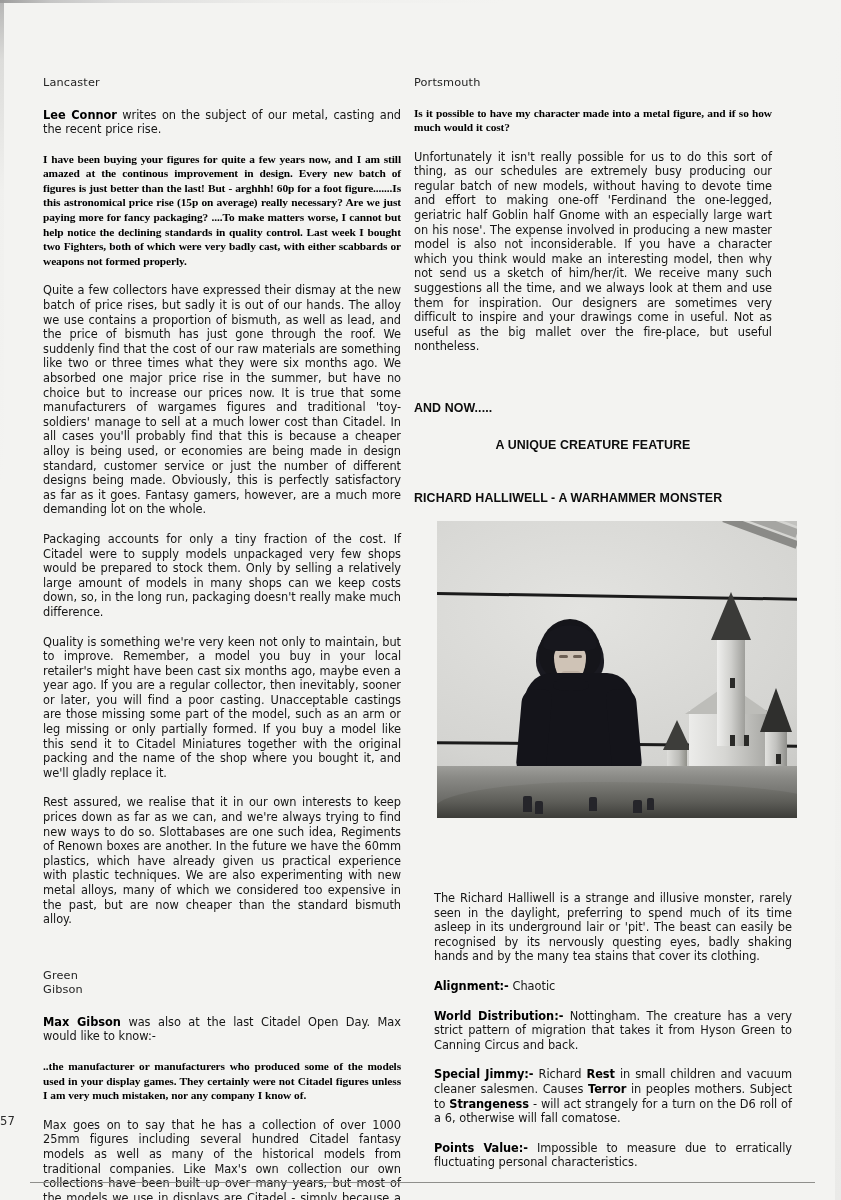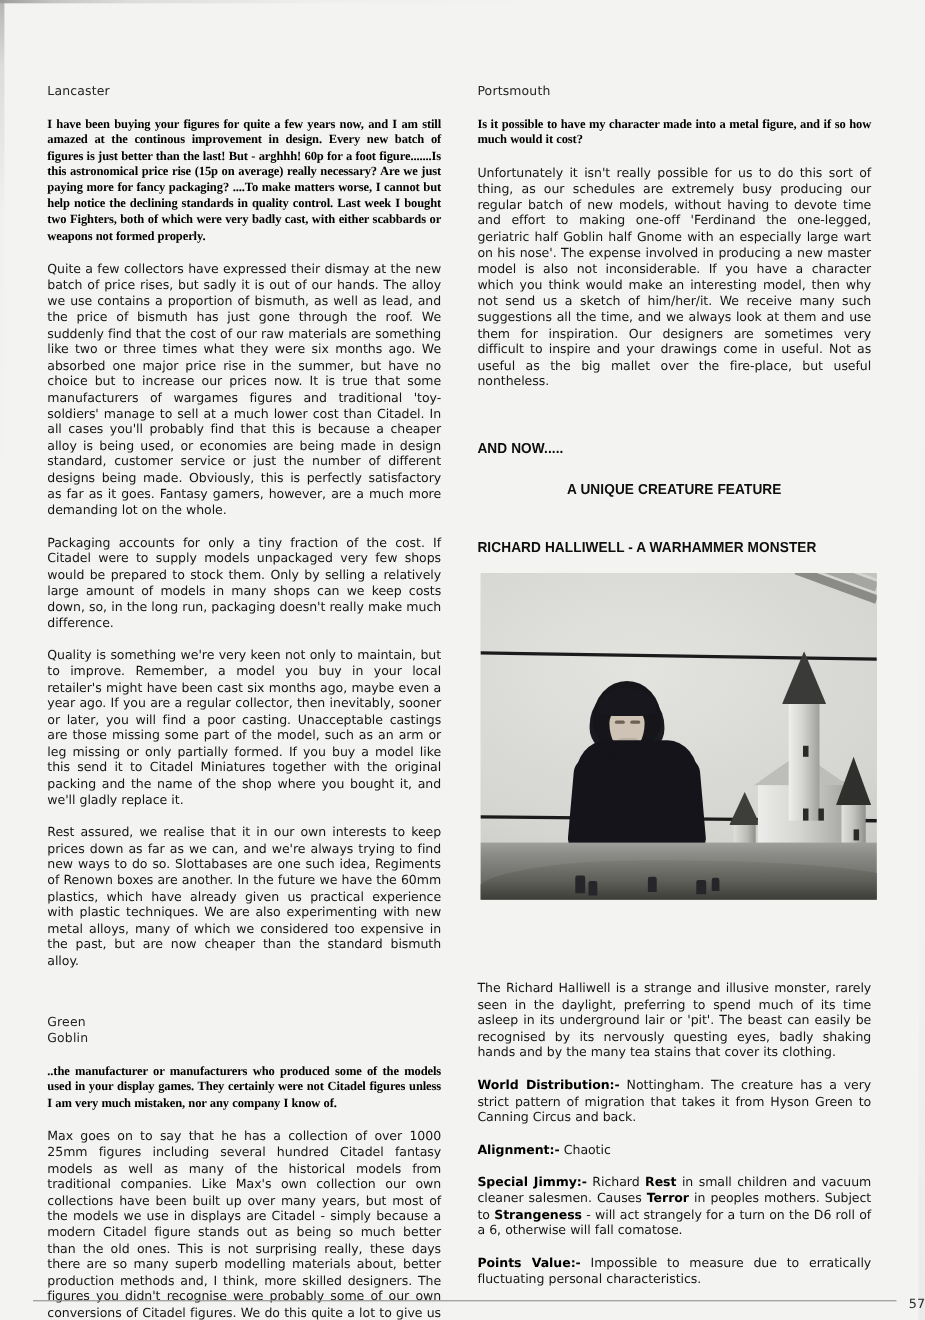--- a/index.html
+++ b/index.html
@@ -46,21 +46,21 @@
     width: 841px;
     height: 1200px;
   }
 
   .col {
     position: absolute;
     top: 76px;
     width: 358px;
   }
   .col-left  { left: 43px; }
-  .col-right { left: 434px; }
+  .col-right { left: 414px; }
 
   
   .loc {
     font-family: "DejaVu Sans", sans-serif;
     font-size: 11.3px;
     line-height: 14.5px;
     letter-spacing: .15px;
     color: #242424;
     margin: 0 0 0 0;
   }
@@ -261,56 +261,58 @@
     position: absolute;
     left: 30px;
     top: 1182px;
     width: 785px;
     height: 1px;
     background: #8f8f8c;
   }
   .pageno {
     position: absolute;
     left: 0; right: 0;
-    top: 1178px;
-    text-align: right;
+    top: 1114px;
+    text-align: left;
     font-family: "DejaVu Sans", sans-serif;
     font-size: 11.6px;
     color: #2a2a2a;
   }
 </style>
 </head>
 <body>
 
 <div class="scan-edge-top"></div>
 <div class="scan-edge-left"></div>
 <div class="scan-edge-right"></div>
 
 <div class="page">
 
   <div class="col col-left">
 
     <div class="loc">Lancaster</div>
 
+    <p class="para first"><b>Lee Connor</b><span> writes on the subject of our metal, casting and the recent price rise.</span></p>
 
     <p class="para bold">I have been buying your figures for quite a few years now, and I am still amazed at the continous improvement in design. Every new batch of figures is just better than the last! But - arghhh! 60p for a foot figure.......Is this astronomical price rise (15p on average) really necessary? Are we just paying more for fancy packaging? ....To make matters worse, I cannot but help notice the declining standards in quality control. Last week I bought two Fighters, both of which were very badly cast, with either scabbards or weapons not formed properly.</p>
 
     <p class="para">Quite a few collectors have expressed their dismay at the new batch of price rises, but sadly it is out of our hands. The alloy we use contains a proportion of bismuth, as well as lead, and the price of bismuth has just gone through the roof. We suddenly find that the cost of our raw materials are something like two or three times what they were six months ago. We absorbed one major price rise in the summer, but have no choice but to increase our prices now. It is true that some manufacturers of wargames figures and traditional 'toy-soldiers' manage to sell at a much lower cost than Citadel. In all cases you'll probably find that this is because a cheaper alloy is being used, or economies are being made in design standard, customer service or just the number of different designs being made. Obviously, this is perfectly satisfactory as far as it goes. Fantasy gamers, however, are a much more demanding lot on the whole.</p>
 
     <p class="para">Packaging accounts for only a tiny fraction of the cost. If Citadel were to supply models unpackaged very few shops would be prepared to stock them. Only by selling a relatively large amount of models in many shops can we keep costs down, so, in the long run, packaging doesn't really make much difference.</p>
 
     <p class="para">Quality is something we're very keen not only to maintain, but to improve. Remember, a model you buy in your local retailer's might have been cast six months ago, maybe even a year ago. If you are a regular collector, then inevitably, sooner or later, you will find a poor casting. Unacceptable castings are those missing some part of the model, such as an arm or leg missing or only partially formed. If you buy a model like this send it to Citadel Miniatures together with the original packing and the name of the shop where you bought it, and we'll gladly replace it.</p>
 
     <p class="para">Rest assured, we realise that it in our own interests to keep prices down as far as we can, and we're always trying to find new ways to do so. Slottabases are one such idea, Regiments of Renown boxes are another. In the future we have the 60mm plastics, which have already given us practical experience with plastic techniques. We are also experimenting with new metal alloys, many of which we considered too expensive in the past, but are now cheaper than the standard bismuth alloy.</p>
 
     <div style="height:42px"></div>
 
     <div class="loc">Green</div>
-    <div class="loc">Goblin</div>
-
+    <div class="loc">Gibson</div>
+
+    <p class="para first"><b>Max Gibson</b><span> was also at the last Citadel Open Day. Max would like to know:-</span></p>
 
     <p class="para bold">..the manufacturer or manufacturers who produced some of the models used in your display games. They certainly were not Citadel figures unless I am very much mistaken, nor any company I know of.</p>
 
     <p class="para">Max goes on to say that he has a collection of over 1000 25mm figures including several hundred Citadel fantasy models as well as many of the historical models from traditional companies. Like Max's own collection our own collections have been built up over many years, but most of the models we use in displays are Citadel - simply because a modern Citadel figure stands out as being so much better than the old ones. This is not surprising really, these days there are so many superb modelling materials about, better production methods and, I think, more skilled designers. The figures you didn't recognise were probably some of our own conversions of Citadel figures. We do this quite a lot to give us unique models. It isn't really very difficult either, just a case of swopping over heads, torsos, changing weapons and doing a bit of routine re-modelling with epoxy putty.</p>
 
   </div>
 
   <div class="col col-right">
 
     <div class="loc">Portsmouth</div>
@@ -380,23 +382,23 @@
       <div class="fig" style="left:196px;bottom:5px;width:9px;height:13px;"></div>
       <div class="fig" style="left:210px;bottom:8px;width:7px;height:12px;"></div>
     </div>
   </div>
 
   <div style="position:absolute;left:434px;top:891px;width:358px;">
 
     <p class="para" style="margin-top:0">The Richard Halliwell is a strange and illusive monster, rarely seen in the daylight, preferring to spend much of its time asleep in its underground lair or 'pit'. The beast can easily be recognised by its nervously questing eyes, badly shaking hands and by the many tea stains that cover its clothing.</p>
 
 
+    <p class="para" style="text-align:left"><b>Alignment:-</b><span> Chaotic</span></p>
+
     <p class="para"><b>World Distribution:-</b><span> Nottingham. The creature has a very strict pattern of migration that takes it from Hyson Green to Canning Circus and back.</span></p>
-
-    <p class="para" style="text-align:left"><b>Alignment:-</b><span> Chaotic</span></p>
 
     <p class="para"><b>Special Jimmy:-</b><span> Richard </span><b>Rest</b><span> in small children and vacuum cleaner salesmen. Causes </span><b>Terror</b><span> in peoples mothers. Subject to </span><b>Strangeness</b><span> - will act strangely for a turn on the D6 roll of a 6, otherwise will fall comatose.</span></p>
 
     <p class="para"><b>Points Value:-</b><span> Impossible to measure due to erratically fluctuating personal characteristics.</span></p>
   </div>
 
   <div class="pageno">57</div>
   <div class="rule"></div>
 
 </div>

